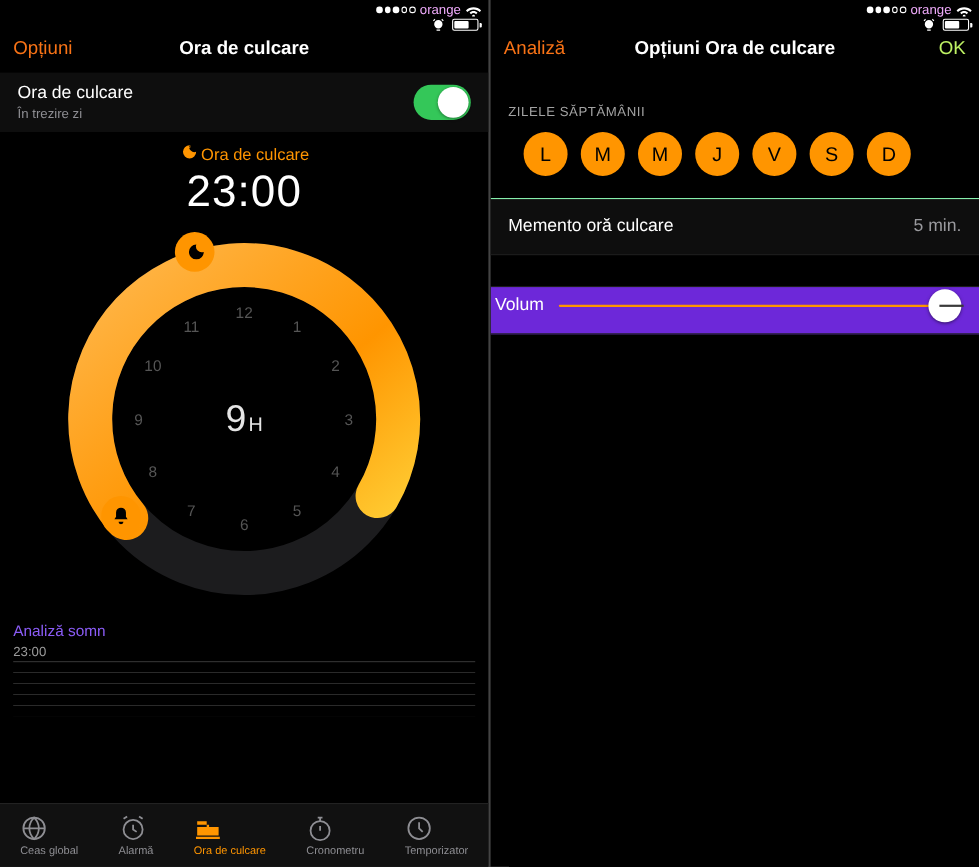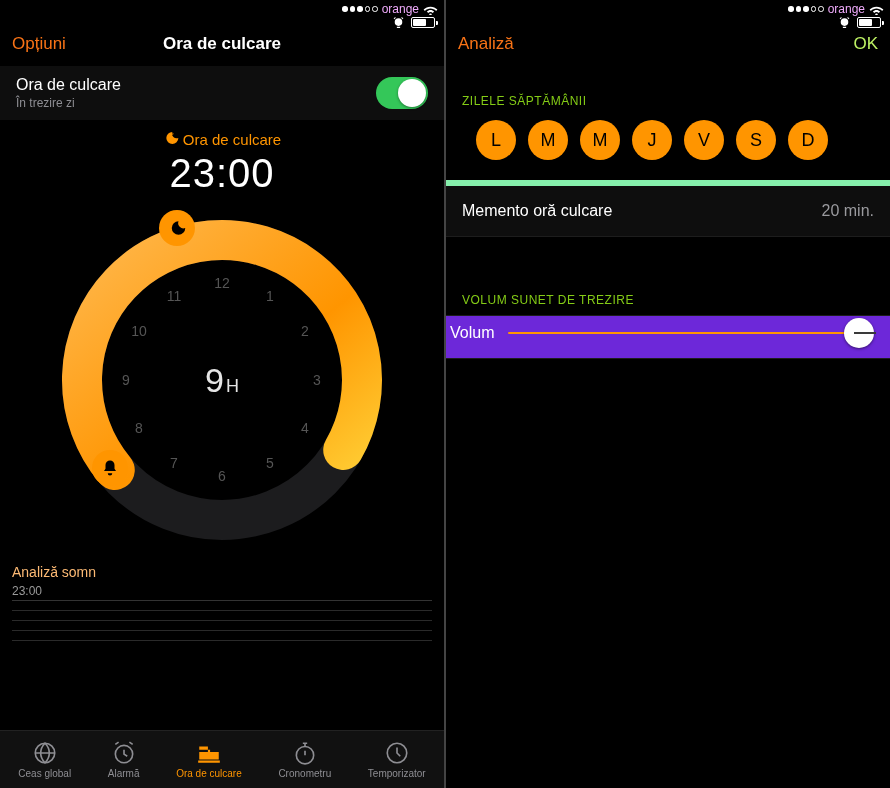--- a/index.html
+++ b/index.html
@@ -37,34 +37,34 @@
 .time-val { font-size: 40px; font-weight: 200; color: #fff; margin-top: 2px; letter-spacing: 1px; }
 
 .dial-wrap { position: relative; width: 340px; height: 340px; margin: 14px auto 0 auto; }
 .dial-wrap svg { position: absolute; left: 0; top: 0; }
 .center-h { position: absolute; left: 50%; top: 50%; transform: translate(-50%, -50%); font-size: 34px; font-weight: 300; color: #e5e5e5; }
 .center-h .unit { font-size: 18px; margin-left: 2px; }
 .handle { position: absolute; width: 36px; height: 36px; border-radius: 50%; background: #ff9500; display: flex; align-items: center; justify-content: center; color: #000; }
 .handle svg { position: static; }
 
 .analysis { padding: 14px 12px 0 12px; }
-.analysis-title { font-size: 14px; color: #fdba74; }
+.analysis-title { font-size: 14px; color: #8b5cf6; }
 .analysis-time { font-size: 12px; color: #9a9a9a; margin-top: 4px; }
 .analysis-grid { height: 50px; margin-top: 2px; background-image: repeating-linear-gradient(to bottom, transparent 0, transparent 9px, #2a2a2a 9px, #2a2a2a 10px); border-top: 1px solid #333; }
 
 .tab-bar { position: absolute; bottom: 0; left: 0; right: 0; height: 58px; background: #111; border-top: 1px solid #222; display: flex; justify-content: space-around; align-items: center; }
-.tab { display: flex; flex-direction: column; align-items: center; gap: 2px; font-size: 10px; color: #8e8e93; }
+.tab { display: flex; flex-direction: column; align-items: flex-start; gap: 2px; font-size: 10px; color: #8e8e93; }
 .tab.active { color: #ff9500; }
 .tab svg { width: 26px; height: 26px; }
 
-.section-header { font-size: 12px; color: #84cc16; padding: 28px 16px 8px 16px; letter-spacing: 0.5px; }
+.section-header { font-size: 12px; color: #a3a3a3; padding: 28px 16px 8px 16px; letter-spacing: 0.5px; }
 .days-row { display: flex; gap: 12px; padding: 4px 16px 20px 30px; }
 .day-btn { width: 40px; height: 40px; border-radius: 50%; background: #ff9500; color: #000; font-size: 18px; font-weight: 500; display: flex; align-items: center; justify-content: center; }
 
-.list-row { display: flex; align-items: center; justify-content: space-between; padding: 16px 16px; background: #0e0e0e; border-top: 6px solid #86efac; border-bottom: 1px solid #1d1d1d; }
+.list-row { display: flex; align-items: center; justify-content: space-between; padding: 16px 16px; background: #0e0e0e; border-top: 1px solid #86efac; border-bottom: 1px solid #1d1d1d; }
 .list-row .label { font-size: 16px; color: #fff; }
 .list-row .val { font-size: 16px; color: #9a9a9e; display: flex; align-items: center; gap: 6px; }
 .chev { color: #555; }
 .gap-row { height: 28px; }
 
 .slider-row { display: flex; align-items: center; padding: 8px 16px 16px 4px; gap: 14px; background: #6d28d9; border-top: 1px solid #1d1d1d; border-bottom: 1px solid #1d1d1d;}
 .slider-row .label { font-size: 16px; color: #fff; }
 .slider-track { flex: 1; height: 2px; background: #ff9500; position: relative; border-radius: 2px; }
 .slider-track::after { content: ""; position: absolute; right: -2px; top: 0; bottom: 0; width: 6%; background: #3a3a3a; }
 .slider-thumb { position: absolute; right: 4%; top: 50%; transform: translate(50%, -50%); width: 30px; height: 30px; border-radius: 50%; background: #fff; box-shadow: 0 1px 3px rgba(0,0,0,.5); }
@@ -259,41 +259,41 @@
           <span class="battery-body">
               <span class="battery-fill"></span>
             </span>
             <span class="battery-tip"></span>
         </span>
       </div>
     </div>
 
     <div class="nav-bar">
       <span class="nav-btn">Analiză</span>
+      <span class="nav-title">Opțiuni Ora de culcare</span>
       <span class="nav-btn dim">OK</span>
     </div>
 
     <div class="section-header">ZILELE SĂPTĂMÂNII</div>
     <div class="days-row">
       <div class="day-btn">L</div>
       <div class="day-btn">M</div>
       <div class="day-btn">M</div>
       <div class="day-btn">J</div>
       <div class="day-btn">V</div>
       <div class="day-btn">S</div>
       <div class="day-btn">D</div>
     </div>
 
     <div class="list-row">
       <span class="label">Memento oră culcare</span>
-      <span class="val">20 min.</span>
+      <span class="val">5 min.</span>
     </div>
     <div class="gap-row"></div>
 
-    <div class="section-header">VOLUM SUNET DE TREZIRE</div>
     <div class="slider-row">
       <span class="label">Volum</span>
       <div class="slider-track">
         <div class="slider-thumb"></div>
       </div>
     </div>
   </div>
 
 </div>
 

